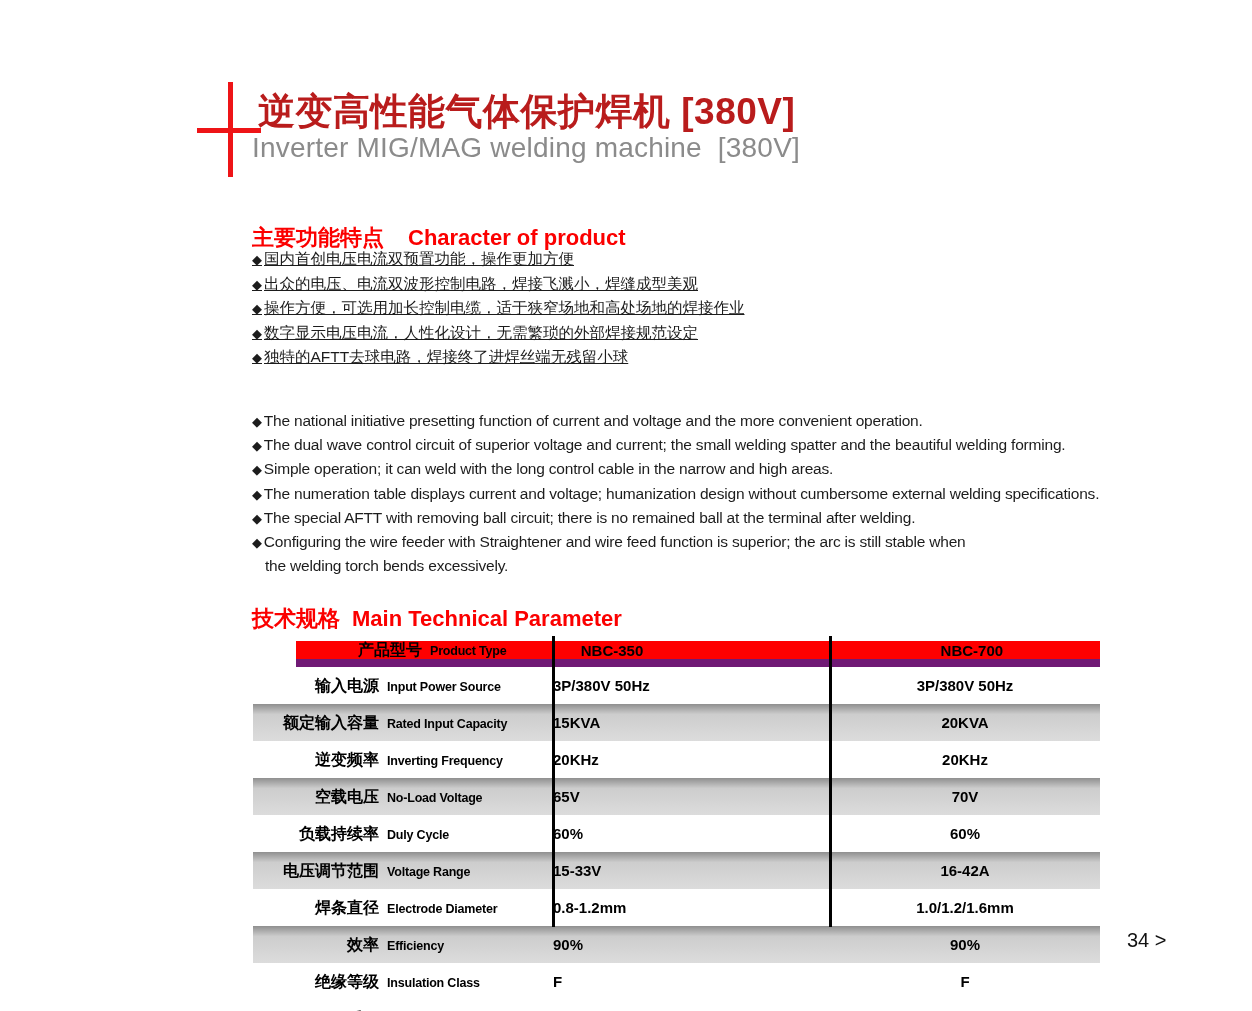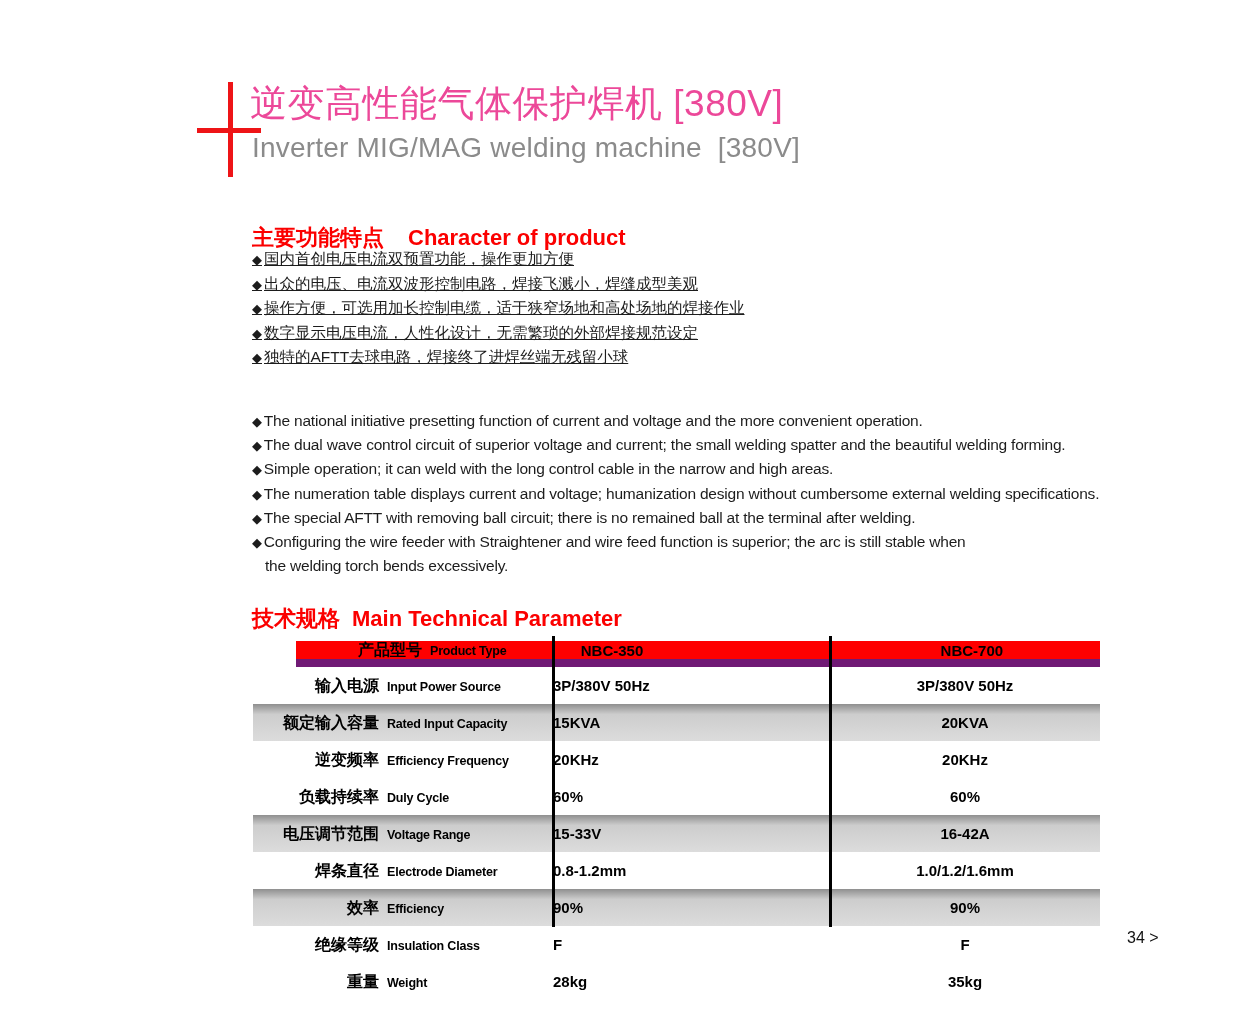--- a/index.html
+++ b/index.html
@@ -6,22 +6,22 @@
   .page {
     position:relative; width:1252px; height:1011px; background:#ffffff;
     font-family:"Liberation Sans","DejaVu Sans",sans-serif; overflow:hidden; color:#1c1c1c;
   }
 
   
   .cross-v { position:absolute; left:228px; top:82px; width:5px; height:95px; background:#ee1417; }
   .cross-h { position:absolute; left:197px; top:128px; width:64px; height:5px; background:#ee1417; }
 
   
-  .title-zh { position:absolute; left:250px; top:82px; margin:0; font-size:37px; line-height:44px;
-              font-weight:400; color:#ec4899; letter-spacing:0.5px; white-space:pre; }
+  .title-zh { position:absolute; left:250px; top:82px; margin:8px; font-size:37px; line-height:44px;
+              font-weight:700; color:#b91c1c; letter-spacing:0.5px; white-space:pre; }
   .title-en { position:absolute; left:252px; top:131px; font-size:28px; line-height:34px;
               color:#8b8b8b; white-space:pre; letter-spacing:0.2px; }
 
   
   .sec-heading { position:absolute; font-size:22px; font-weight:700; color:#fb0000; white-space:pre; }
   #features-heading { left:252px; top:209px;margin-top:14px; }
   #specs-heading    { left:252px; top:604px; }
   .sec-heading .gap-wide   { margin-left:24px; }
   .sec-heading .gap-narrow { margin-left:12px; }
 
@@ -41,21 +41,21 @@
   .t-row.gray { background:linear-gradient(180deg,#8f8f8f 0%,#cdcdcd 28%,#dcdcdc 100%); }
   .c1 { width:300px; display:flex; align-items:baseline; box-sizing:border-box; line-height:1; }
   .c1 .zh { width:126px; text-align:right; font-weight:700; font-size:16px; color:#000; white-space:nowrap; }
   .c1 .en { margin-left:8px; font-weight:700; font-size:12.5px; color:#000; letter-spacing:-0.2px; white-space:nowrap; }
   .c2 { width:277px; font-weight:700; font-size:15px; color:#000; }
   .c3 { width:270px; text-align:center; font-weight:700; font-size:15px; color:#000; }
   .vline { position:absolute; width:3px; background:#000; top:-5px; height:291px; }
   #vline1 { left:299px; }
   #vline2 { left:576px; }
 
-  .page-num { position:absolute; left:1127px; top:929px; font-size:16px; color:#121212; white-space:pre; }
+  .page-num { position:absolute; left:1127px; top:929px; font-size:20px; color:#121212; white-space:pre; }
 </style>
 </head>
 <body>
 
 <div class="page">
 
   <div class="cross-v"></div>
   <div class="cross-h"></div>
 
   <h1 class="title-zh">逆变高性能气体保护焊机 [380V]</h1>
@@ -106,26 +106,34 @@
       <span class="zh">额定输入容量</span>
       <span class="en">Rated Input Capacity</span>
     </div>
     <div class="c2">15KVA</div>
     <div class="c3">20KVA</div>
   </div>
 
   <div class="t-row">
     <div class="c1">
       <span class="zh">逆变频率</span>
-      <span class="en">Efficiency Frequency</span>
+      <span class="en">Inverting Frequency</span>
     </div>
     <div class="c2">20KHz</div>
     <div class="c3">20KHz</div>
   </div>
 
+  <div class="t-row gray">
+    <div class="c1">
+      <span class="zh">空载电压</span>
+      <span class="en">No-Load Voltage</span>
+    </div>
+    <div class="c2">65V</div>
+    <div class="c3">70V</div>
+  </div>
 
   <div class="t-row">
     <div class="c1">
       <span class="zh">负载持续率</span>
       <span class="en">Duly Cycle</span>
     </div>
     <div class="c2">60%</div>
     <div class="c3">60%</div>
   </div>
 

